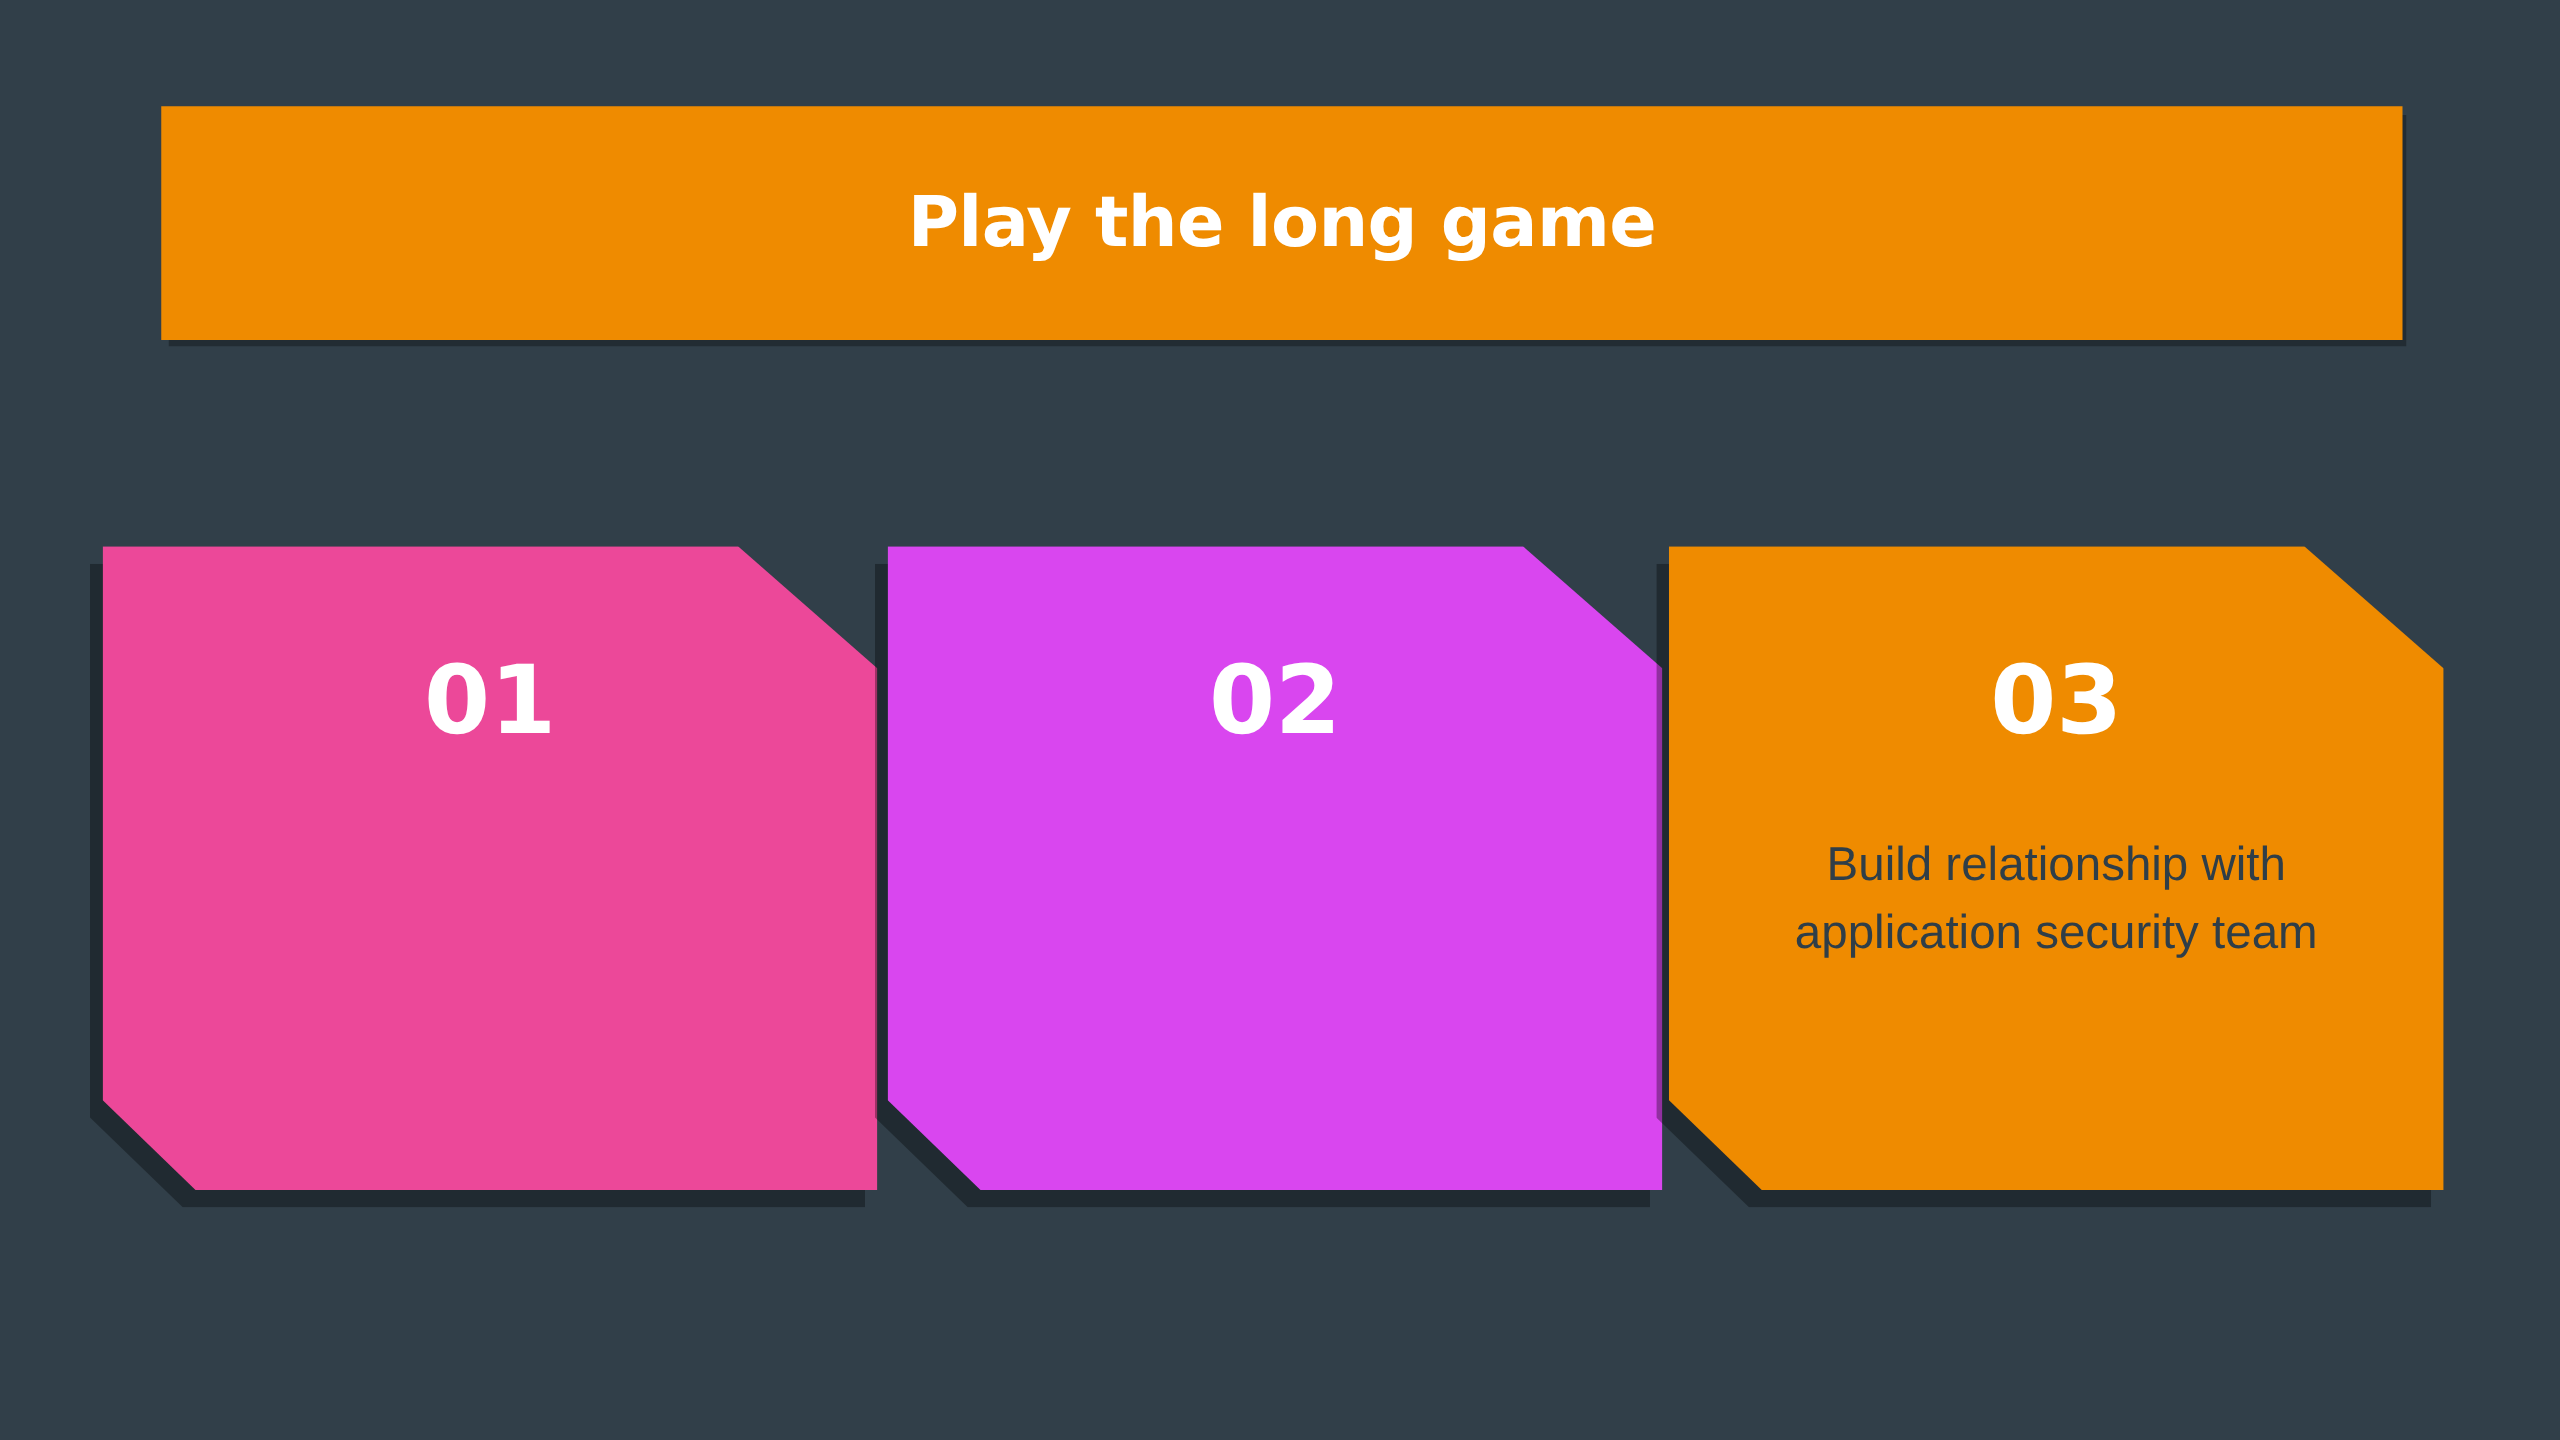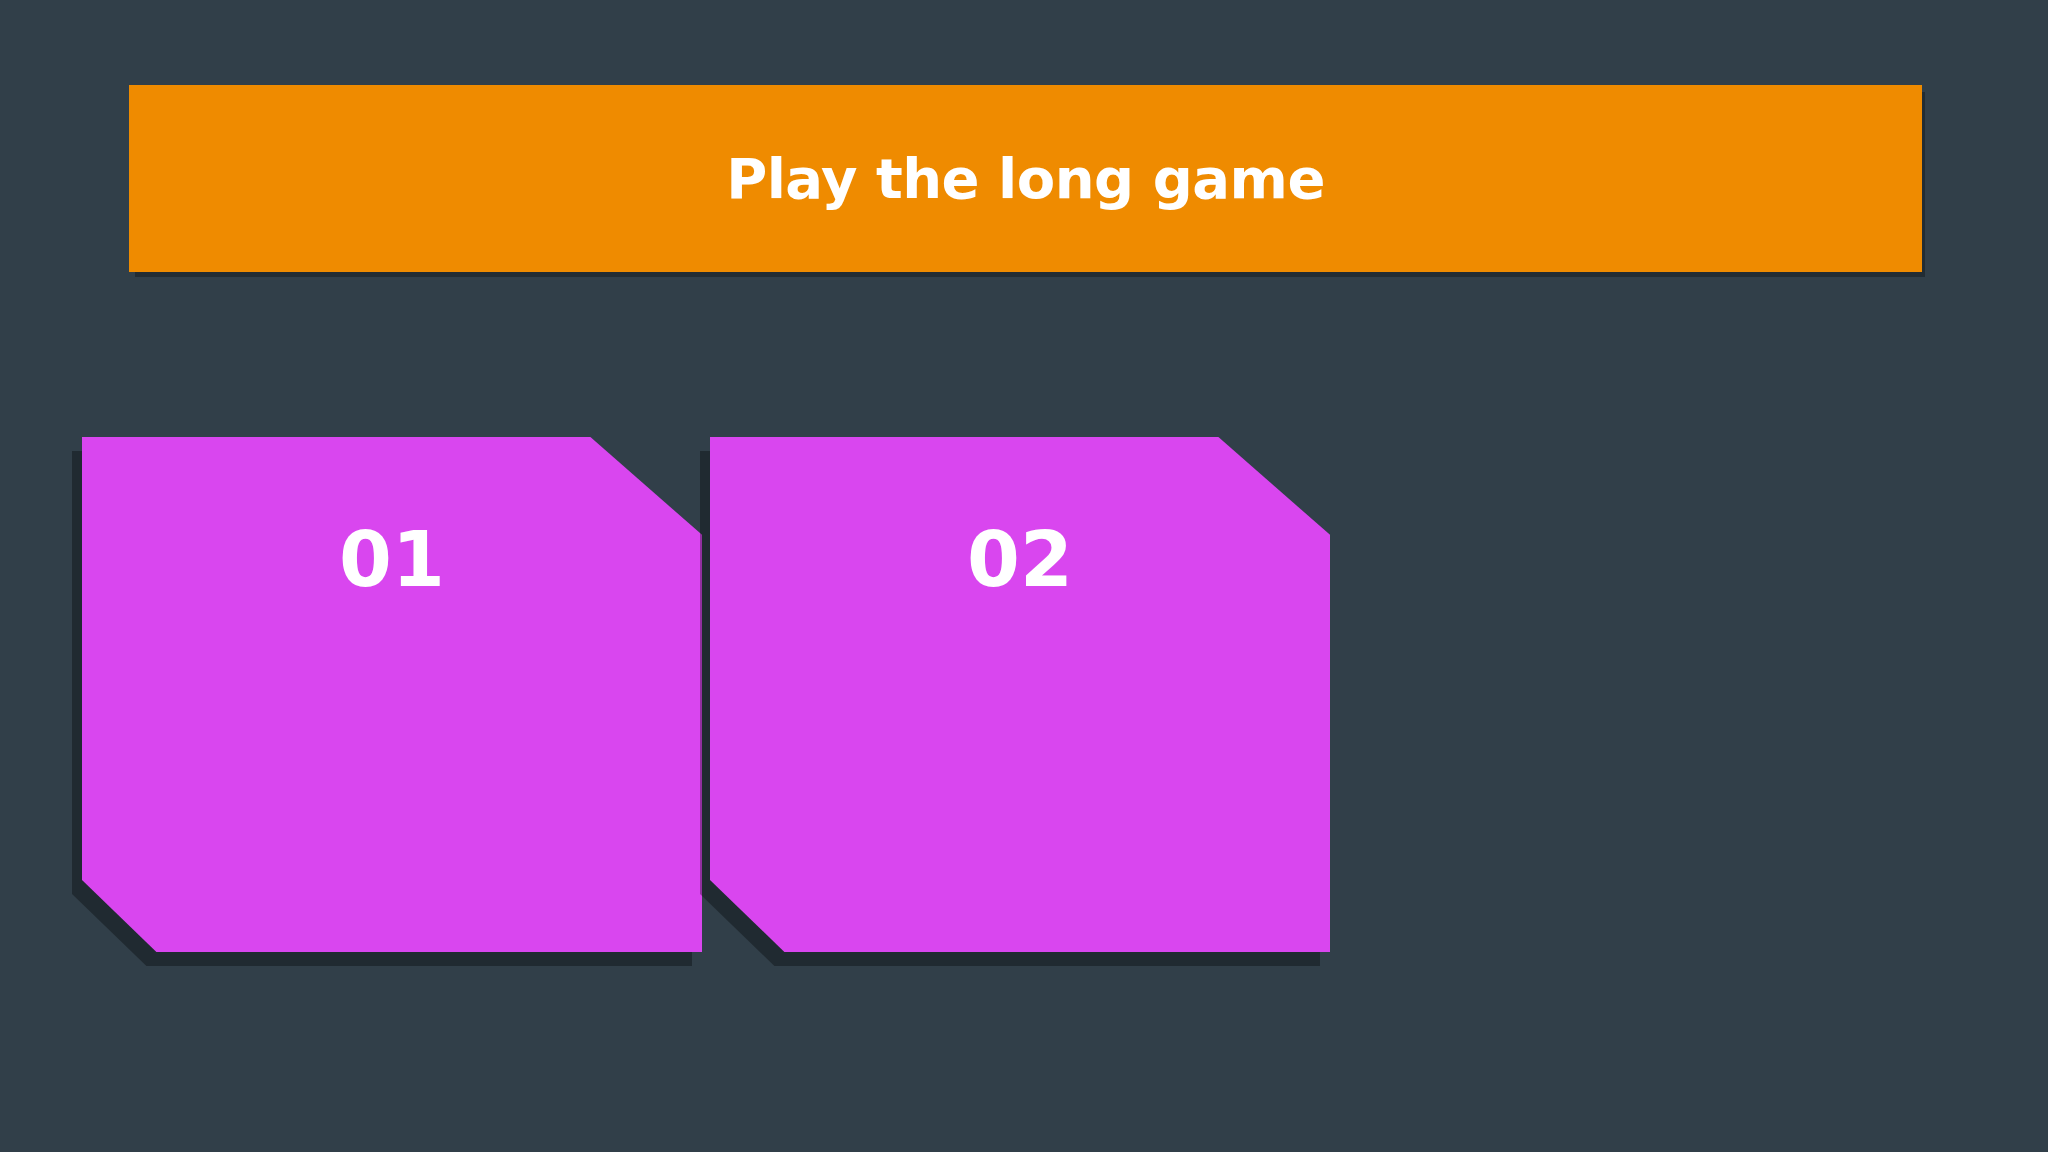--- a/index.html
+++ b/index.html
@@ -136,27 +136,34 @@
 
   <div class="title-shadow"></div>
   <div class="title-banner" style="background: rgb(239, 139, 0);">
     <div class="title-text" style="color: rgb(255, 255, 255);">Play the long game</div>
   </div>
 
   <div class="cards">
 
     <div class="card-wrap c1">
       <div class="card-shadow"></div>
-      <div class="card" id="card0" style="background: #d946ef;">
+      <div class="card" id="card0" style="background: #ec4899;">
         <div class="card-number" style="color: rgb(255, 255, 255);">01</div>
       </div>
     </div>
 
     <div class="card-wrap c2">
       <div class="card-shadow"></div>
       <div class="card" id="card1" style="background: #d946ef;">
         <div class="card-number" style="color: rgb(255, 255, 255);">02</div>
       </div>
     </div>
 
+    <div class="card-wrap c3">
+      <div class="card-shadow"></div>
+      <div class="card" id="card2" style="background: rgb(239, 139, 0);">
+        <div class="card-number" style="color: rgb(255, 255, 255);">03</div>
+        <div class="card-body" style="color: rgb(47, 62, 72);">Build relationship with application security team</div>
+      </div>
+    </div>
 
   </div>
 </div>
 
 </body></html>

